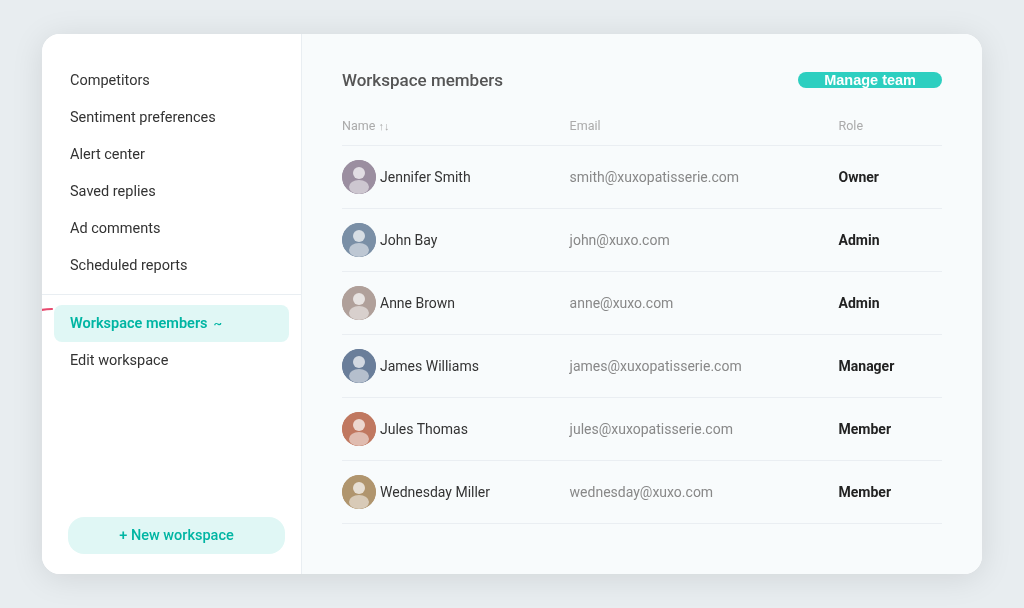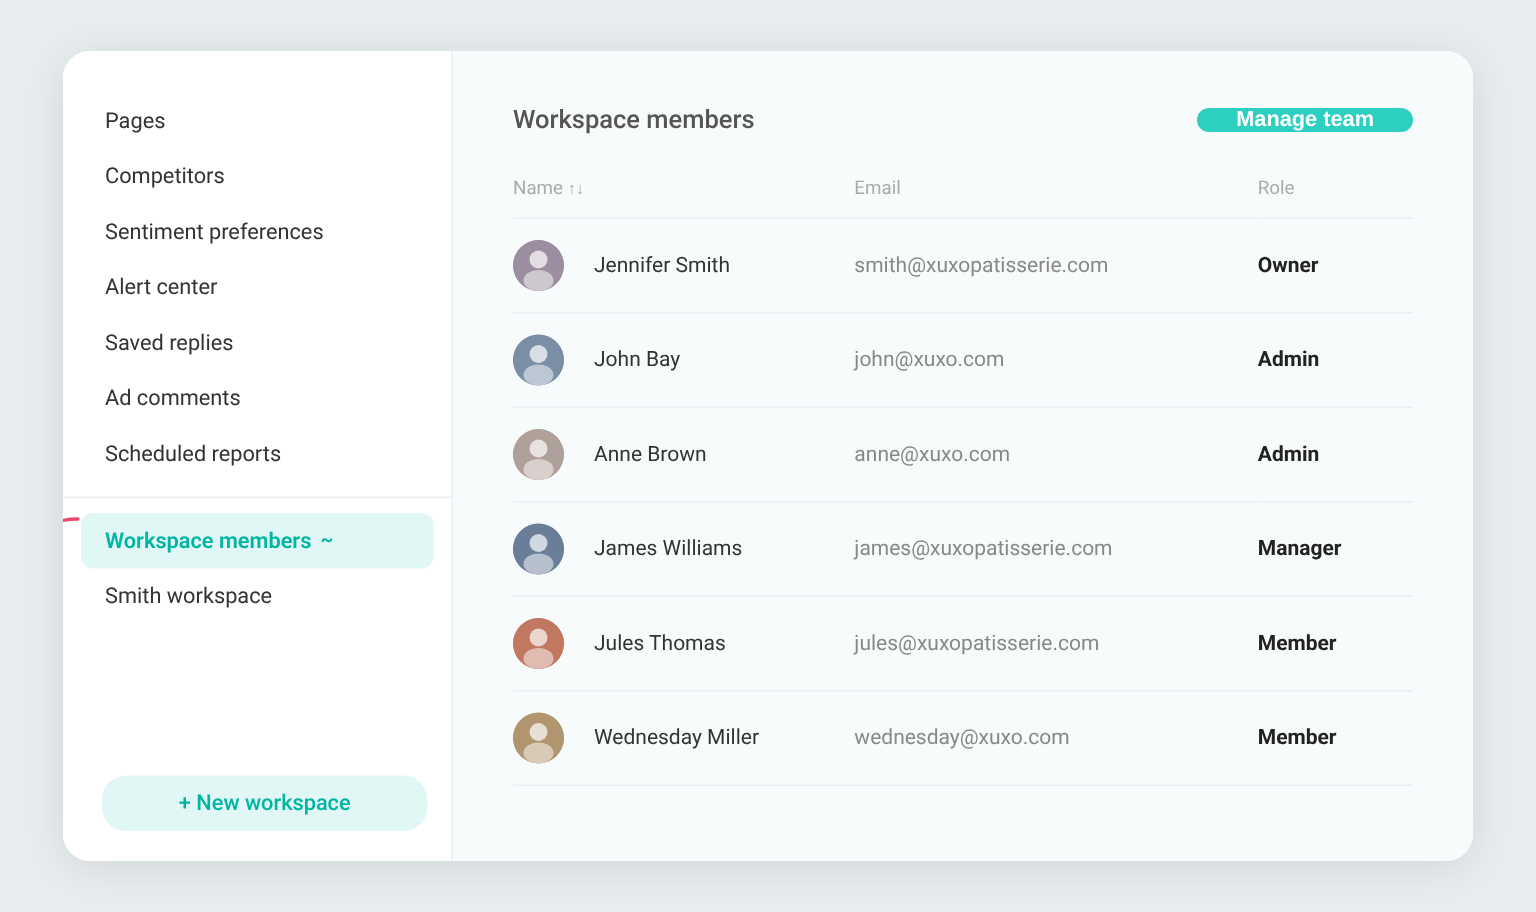--- a/index.html
+++ b/index.html
@@ -138,21 +138,21 @@
     .members-table td {
       padding: 14px 0;
       font-size: 14px;
       color: #333;
       border-bottom: 1px solid #eaeef2;
       vertical-align: middle;
     }
     .member-name-cell {
       display: flex;
       align-items: center;
-      gap: 20px;
+      gap: 4px;
     }
     .avatar {
       width: 34px;
       height: 34px;
       border-radius: 50%;
       background: #ccc;
       display: flex;
       align-items: center;
       justify-content: center;
       font-size: 13px;
@@ -167,23 +167,20 @@
   </style>
 </head>
 <body>
 
 <div class="card">
 
   <aside class="sidebar">
     <nav class="sidebar-nav">
 
       <div class="sidebar-item">
-        <span>Pages</span>
-      </div>
-      <div class="sidebar-item">
         <span>Competitors</span>
       </div>
       <div class="sidebar-item">
         <span>Sentiment preferences</span>
       </div>
       <div class="sidebar-item">
         <span>Alert center</span>
       </div>
       <div class="sidebar-item">
         <span>Saved replies</span>
@@ -203,21 +200,21 @@
           <path d="M 48 5 C 30 5, 10 15, 8 28 L 18 24 M 8 28 L 14 20" stroke="#e84a6f" stroke-width="2.2" fill="none" stroke-linecap="round" stroke-linejoin="round"></path>
         </svg>
         <div class="sidebar-item active" style="position:relative;">
           <span>Workspace members</span>
 
           <span style="margin-left:6px;color:#00b5a3;font-size:13px;">~</span>
         </div>
       </div>
 
       <div class="sidebar-edit">
-        <span>Smith workspace</span>
+        <span>Edit workspace</span>
       </div>
     </nav>
 
     <div class="sidebar-bottom">
       <div class="new-workspace-btn">
         <span>+ New workspace</span>
       </div>
     </div>
   </aside>
 

